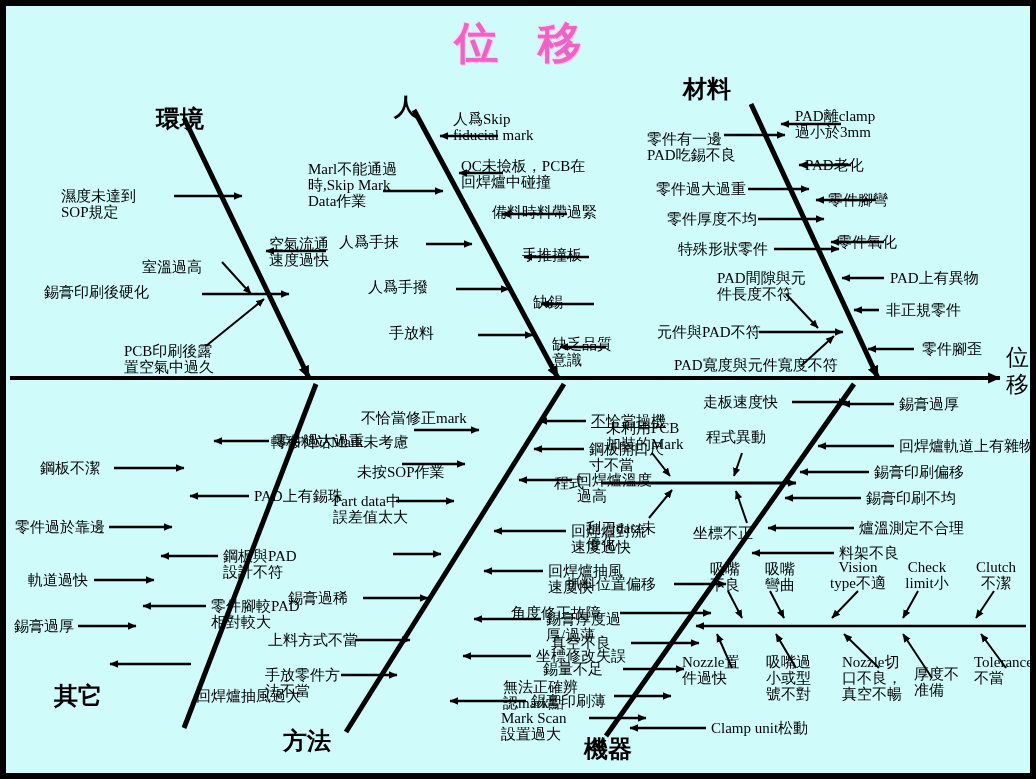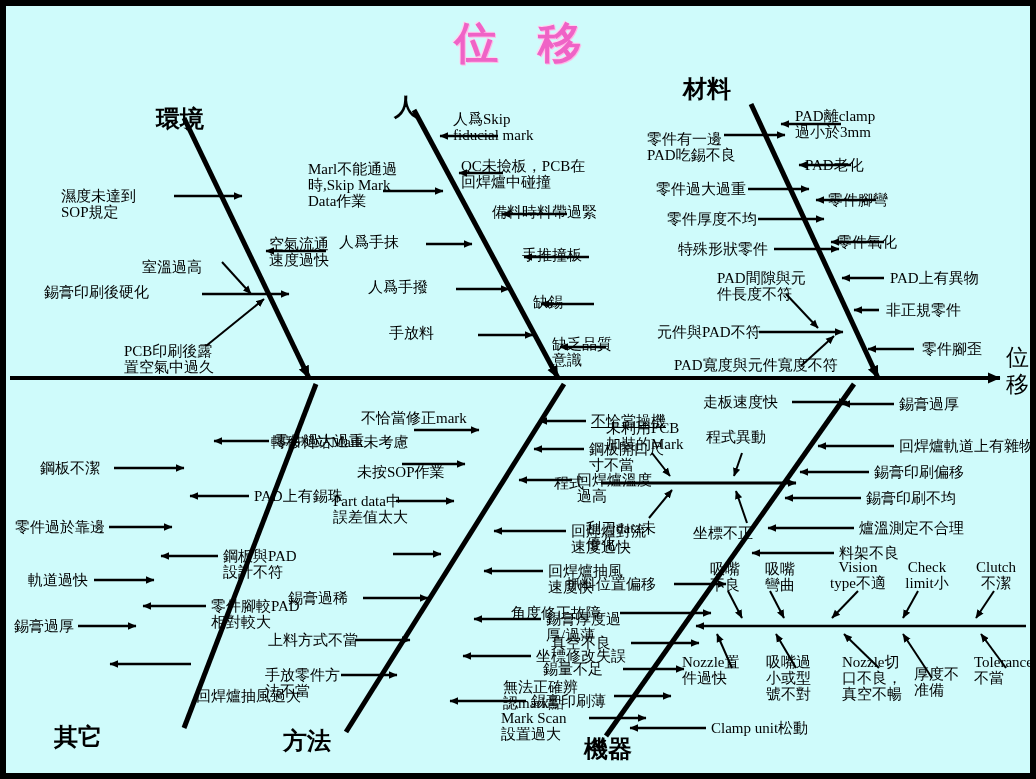--- a/index.html
+++ b/index.html
@@ -186,21 +186,21 @@
     <line x1="726" y1="662" x2="711" y2="628" stroke="#000" stroke-width="2" marker-end="url(#ar)"></line>
     <line x1="790" y1="662" x2="770" y2="628" stroke="#000" stroke-width="2" marker-end="url(#ar)"></line>
     <line x1="873" y1="662" x2="838" y2="628" stroke="#000" stroke-width="2" marker-end="url(#ar)"></line>
     <line x1="926" y1="672" x2="897" y2="628" stroke="#000" stroke-width="2" marker-end="url(#ar)"></line>
     <line x1="1000" y1="662" x2="975" y2="628" stroke="#000" stroke-width="2" marker-end="url(#ar)"></line>
   </svg>
 
   <div class="cat" style="left:150px;top:100px;">環境</div>
   <div class="cat" style="left:388px;top:88px;">人</div>
   <div class="cat" style="left:677px;top:70px;">材料</div>
-  <div class="cat" style="left:48px;top:718px;">其它</div>
+  <div class="cat" style="left:48px;top:679px;font-family:Liberation Mono, monospace;">其它</div>
   <div class="cat" style="left:277px;top:722px;">方法</div>
   <div class="cat" style="left:578px;top:730px;">機器</div>
 
   <div id="effect">位
 移</div>
 
   <div class="lbl" style="left:55px;top:182px;">濕度未達到
 SOP規定</div>
   <div class="lbl" style="left:136px;top:253px;">室溫過高</div>
   <div class="lbl" style="left:38px;top:278px;">錫膏印刷後硬化</div>

